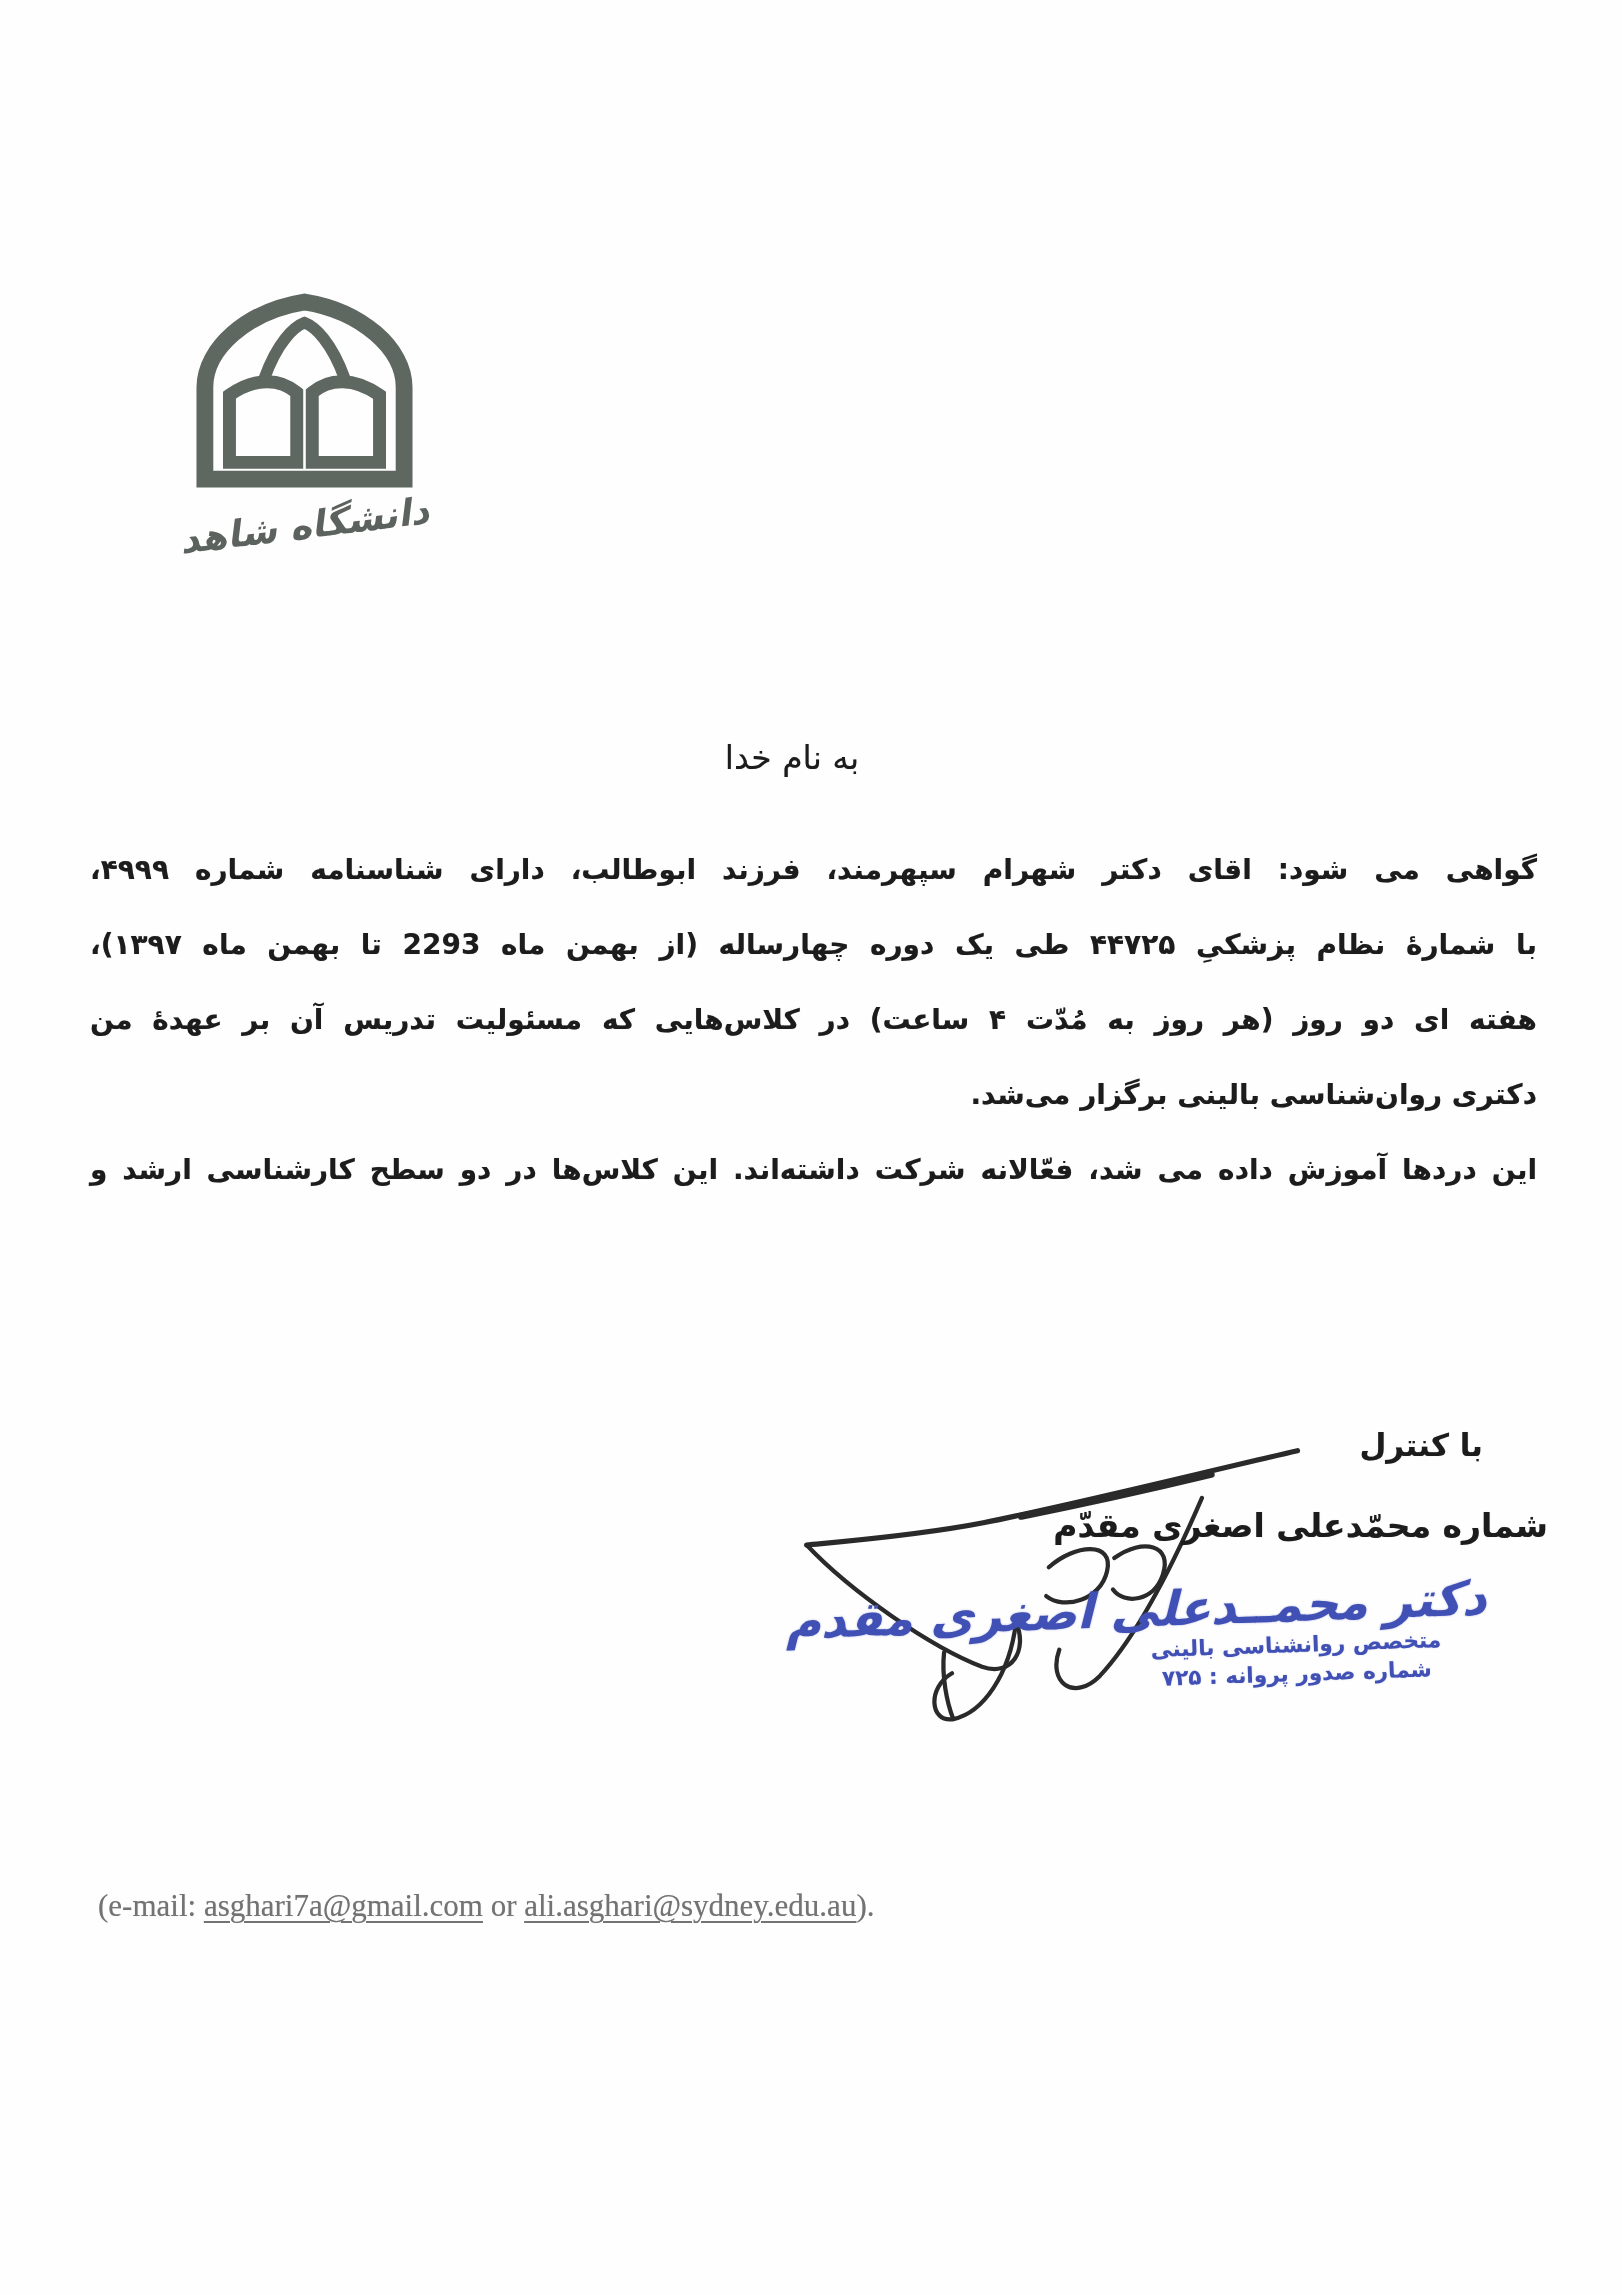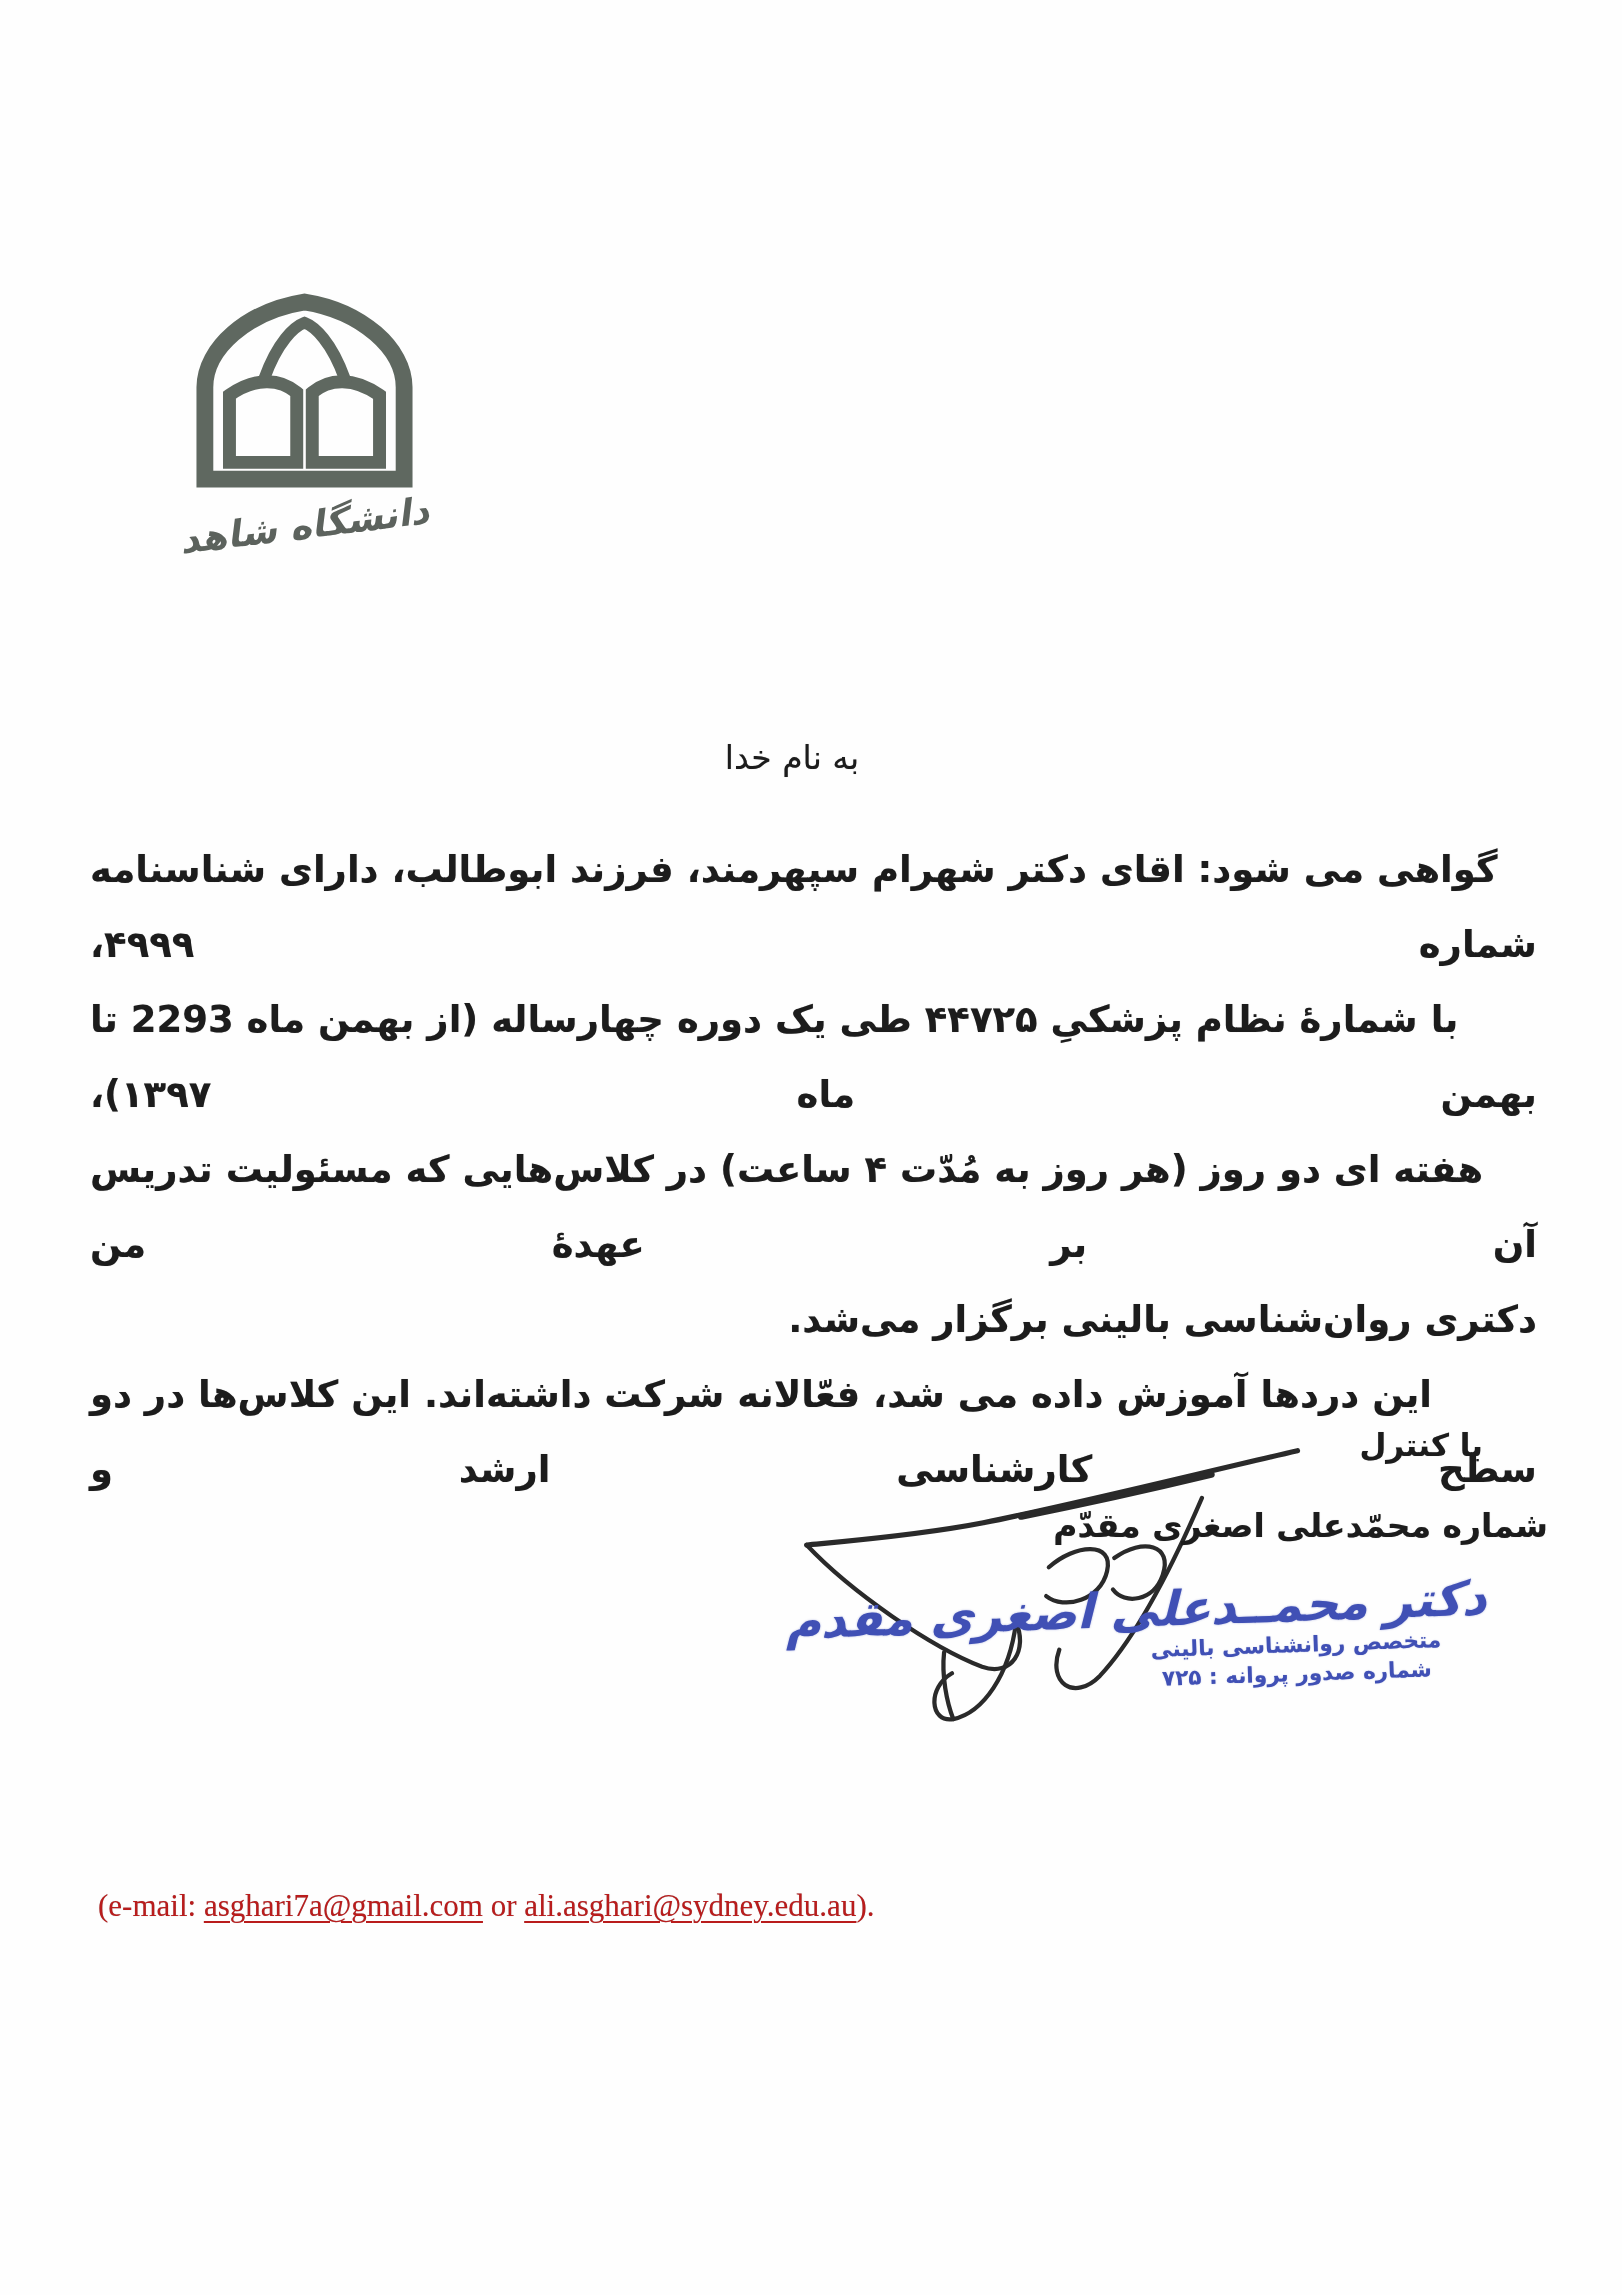--- a/index.html
+++ b/index.html
@@ -19,21 +19,21 @@
   }
   
   .bismillah {
     position:absolute; left:0; top:738px; width:1584px;
     text-align:center; font-size:33px; font-weight:400; direction:rtl;
     text-shadow:0 0 0.7px rgba(25,25,25,.45);
   }
   
   .body-block { position:absolute; left:90px; right:86px; top:832px; direction:rtl; }
   .body-line {
-    font-size:37px; font-weight:700; line-height:75px;
+    font-size:28px; font-weight:700; line-height:75px;
     text-align:left; text-align-last:justify;
     text-shadow:0 0 0.7px rgba(25,25,25,.4);
     white-space:normal;
   }
   .body-line.last { text-align-last:right; }
   
   .closing {
     position:absolute; right:140px; top:1427px; direction:rtl;
     font-size:31px; font-weight:700; text-shadow:0 0 0.7px rgba(25,25,25,.4);
   }
@@ -57,21 +57,21 @@
     text-shadow:0 0 1.3px rgba(64,80,181,.4);
     white-space:nowrap;
   }
   .signatory-title {
     position:absolute; right:84px; top:1721px; direction:rtl;
     font-size:30px; font-weight:700; text-shadow:0 0 0.7px rgba(25,25,25,.4);
   }
   
   .email-line {
     position:absolute; left:98px; top:1888px; direction:ltr;
-    font-family:"Liberation Serif", serif; font-size:31px; color:#b91c1c;
+    font-family:"Liberation Serif", serif; font-size:31px; color:#737373;
     text-shadow:0 0 0.7px rgba(25,25,25,.35);
   }
   .email-line .u { text-decoration:underline; text-decoration-thickness:2px; text-underline-offset:4.6px; }
 </style>
 </head>
 <body>
 
 <div class="page">
 
   <div class="logo-wrap">

